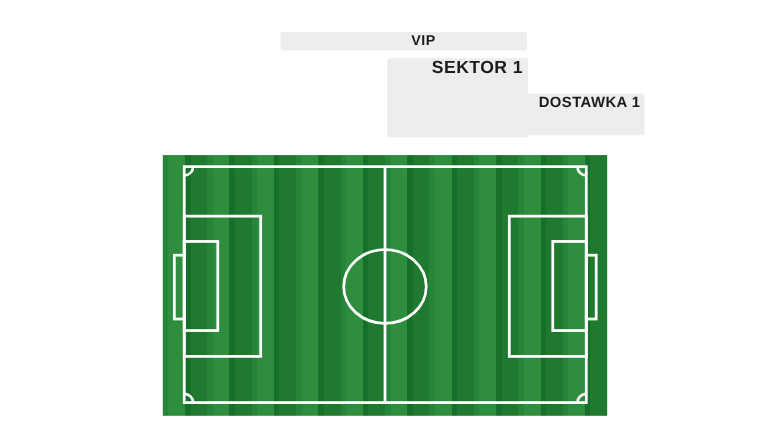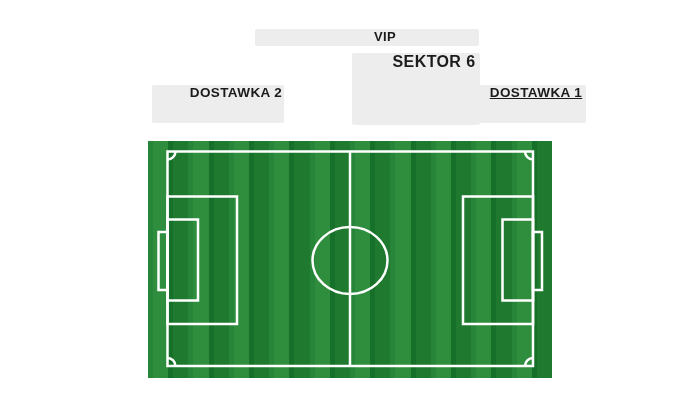--- a/index.html
+++ b/index.html
@@ -26,21 +26,21 @@
     border-radius: 2px;
     cursor: pointer;
     user-select: none;
     white-space: nowrap;
     padding-left: 36px;
   }
   .sec-vip        { left: 255px; top: 29px;  width: 188px; height: 17px; font-size: 13px; }
   .sec-sektor2    { left: 255px; top: 53px;  width: 91px;  height: 72px; font-size: 16px; }
   .sec-sektor1    { left: 352px; top: 53px;  width: 92px;  height: 72px; font-size: 16px; }
   .sec-dostawka2  { left: 152px; top: 85px;  width: 96px;  height: 38px; font-size: 13.5px; }
-  .sec-dostawka1  { left: 450px; top: 85px;  width: 100px; height: 38px; font-size: 13.5px; text-decoration: underline; }
+  .sec-dostawka1  { left: 450px; top: 85px;  width: 100px; height: 38px; font-size: 13.5px; }
   .pitch {
     position: absolute;
     left: 148px;
     top: 141px;
     width: 404px;
     height: 237px;
     background: repeating-linear-gradient(90deg,
       var(--grass-light-edge, #27853a) 0px,
       var(--grass-light-edge, #27853a) 5px,
       var(--grass-light, #2e8e3d) 5px,
@@ -62,26 +62,23 @@
 <body>
 
 <div class="stage">
 
   <div class="sec sec-vip">
     <span>VIP</span>
   </div>
 
 
   <div class="sec sec-sektor1">
-    <span>SEKTOR 6</span>
+    <span>SEKTOR 1</span>
   </div>
 
-  <div class="sec sec-dostawka2">
-    <span>DOSTAWKA 2</span>
-  </div>
 
   <div class="sec sec-dostawka1">
     <span>DOSTAWKA 1</span>
   </div>
 
   <div class="pitch">
     <svg viewBox="0 0 404 237">
 
       <rect class="mark" x="19.5" y="10.5" width="365.5" height="214.5"></rect>
 

